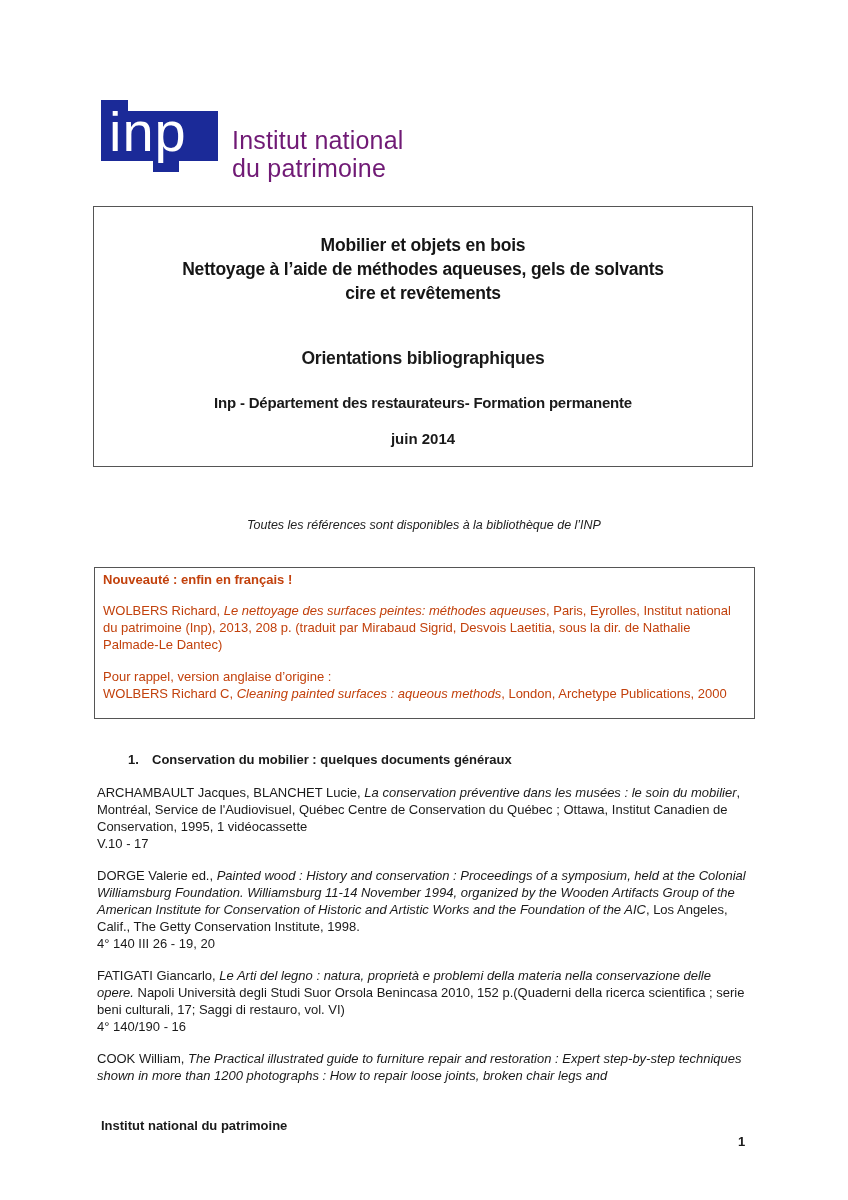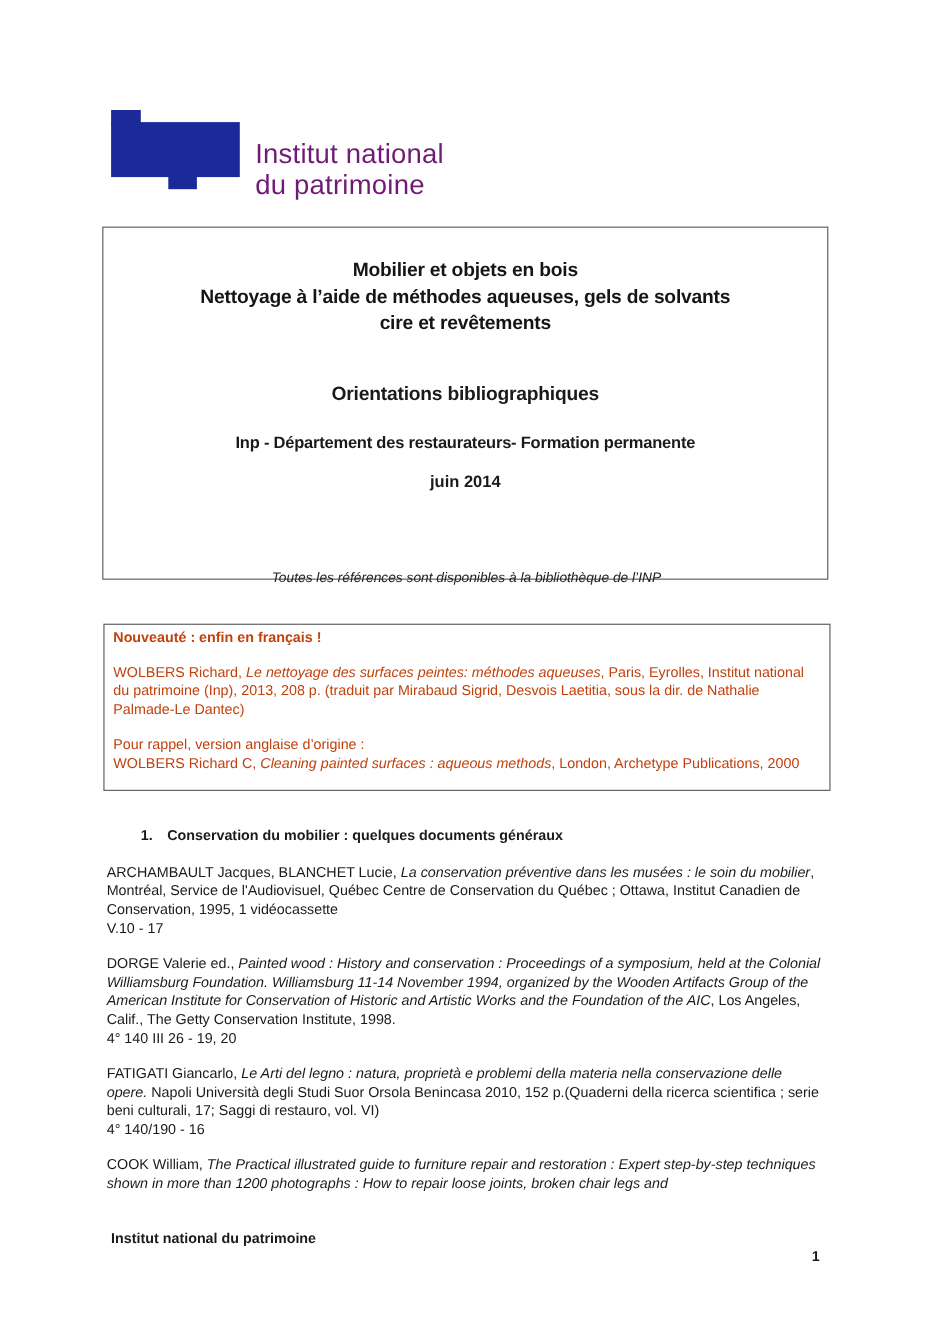--- a/index.html
+++ b/index.html
@@ -51,21 +51,21 @@
       line-height: 28px;
       letter-spacing: 0.2px;
     }
 
     
     .title-box {
       position: absolute;
       left: 93px;
       top: 206px;
       width: 660px;
-      height: 321px;
+      height: 261px;
       border: 1.5px solid #555;
       box-sizing: border-box;
       text-align: center;
     }
     .title-lines {
       position: absolute;
       left: 0; right: 0;
       top: 26px;
       font-weight: bold;
       font-size: 17.5px;
@@ -183,20 +183,21 @@
     }
     i { font-style: italic; }
   </style>
 </head>
 <body>
 
 <div class="logo">
   <div class="logo-block logo-tab-top"></div>
   <div class="logo-block logo-main"></div>
   <div class="logo-block logo-tab-bottom"></div>
+  <div class="logo-letters">inp</div>
   <div class="logo-text">
     <div>Institut national</div>
     <div>du patrimoine</div>
   </div>
 </div>
 
 <div class="title-box">
   <div class="title-lines">
     <div>Mobilier et objets en bois</div>
     <div>Nettoyage à l’aide de méthodes aqueuses, gels de solvants</div>

